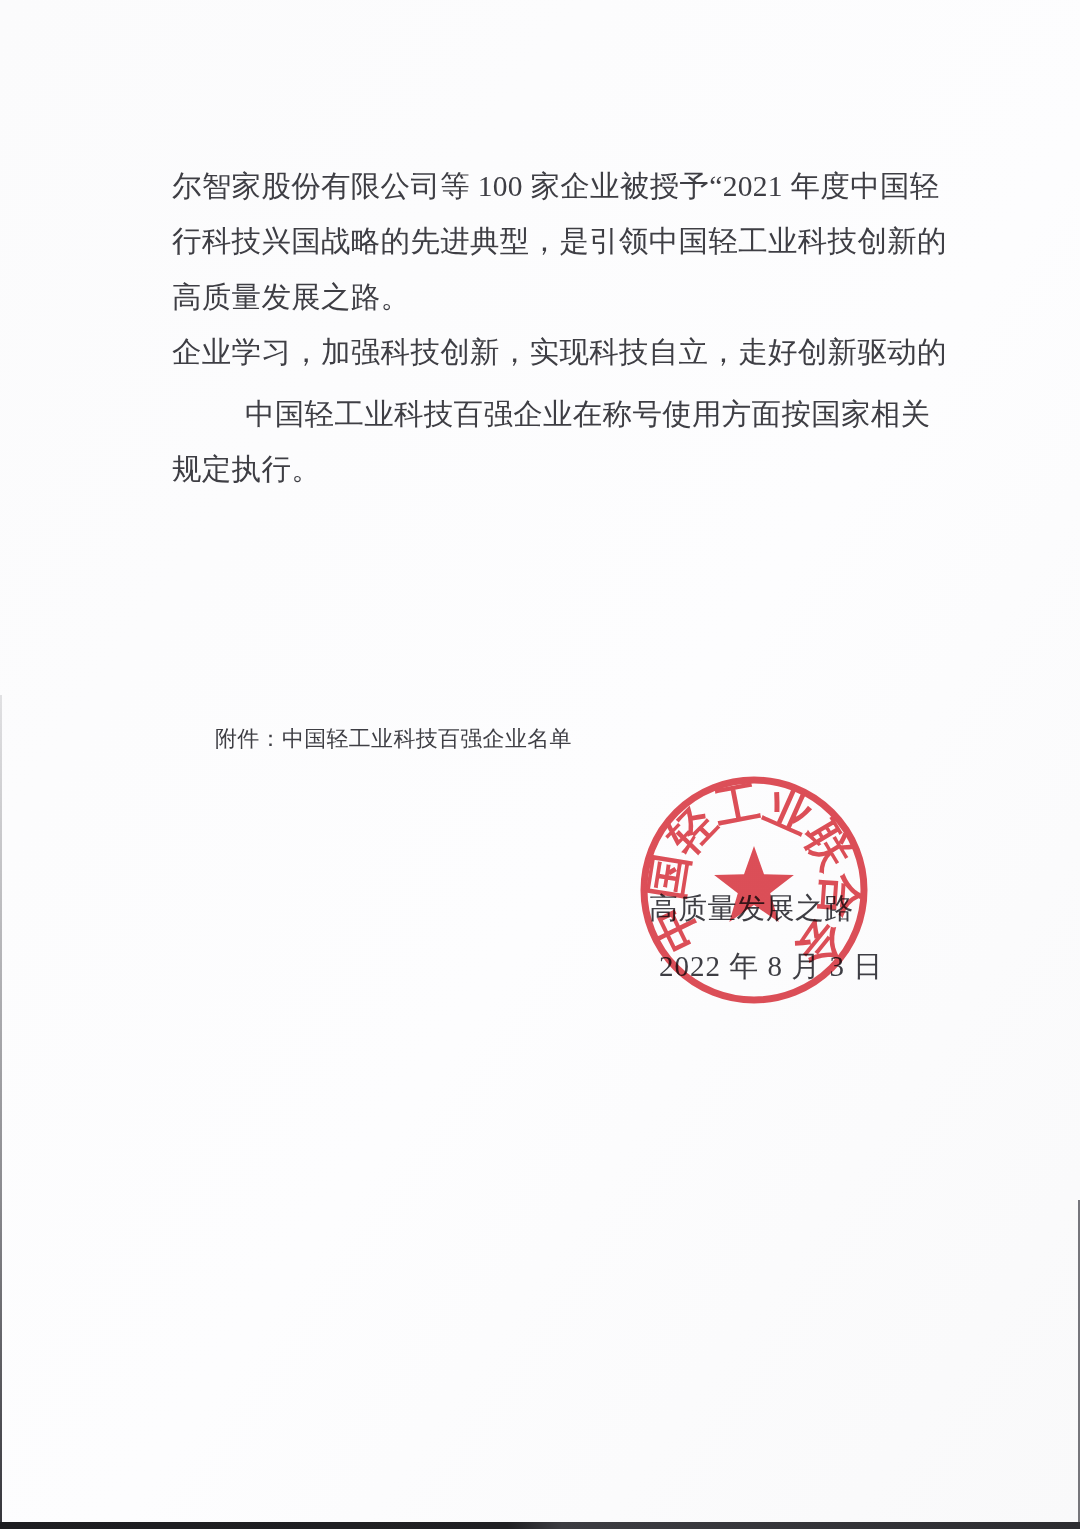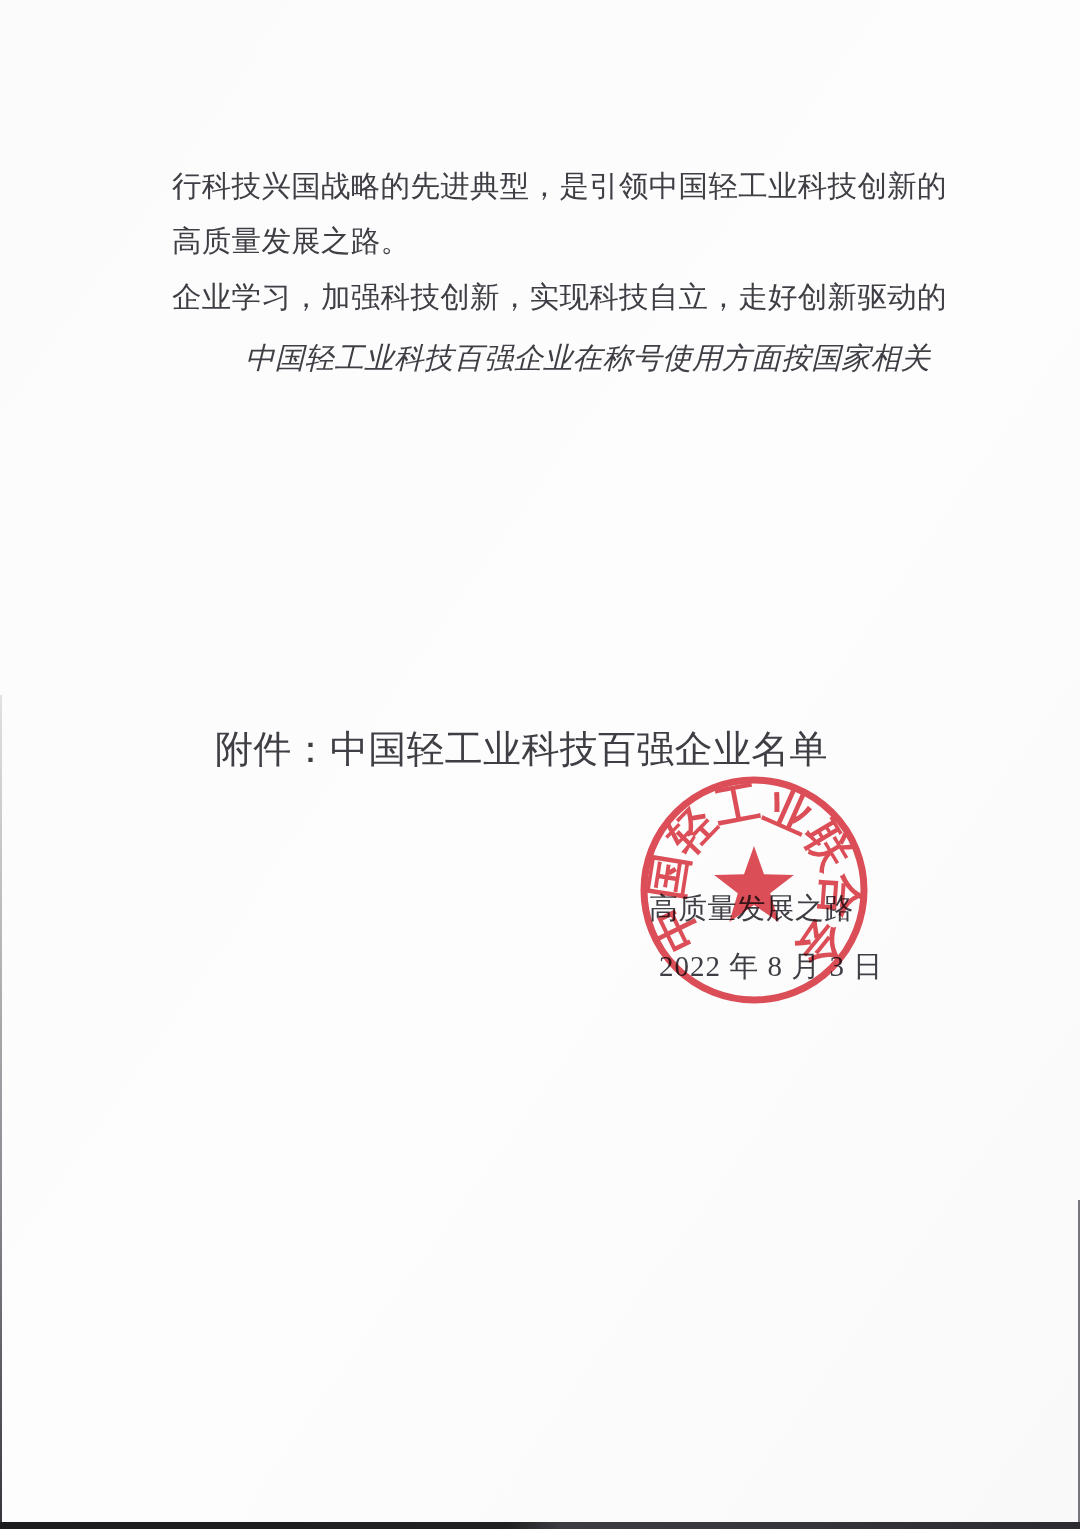--- a/index.html
+++ b/index.html
@@ -10,24 +10,24 @@
     overflow:hidden;
     font-family:"Liberation Serif","DejaVu Serif",serif;
   }
   .body-text{
     position:absolute;left:172px;top:159px;width:810px;
     font-size:29.5px;line-height:55.4px;color:#3e3e44;
     letter-spacing:0.3px;
   }
   .line{white-space:nowrap;}
   .indent{text-indent:73px;}
-  .para-gap{margin-top:6px;font-style:italic;}
+  .para-gap{margin-top:6px;}
   .attachment{
     position:absolute;left:215px;top:724px;
-    font-size:38px;color:#3e3e44;white-space:nowrap;letter-spacing:0.3px;text-align:center;
+    font-size:22px;color:#3e3e44;white-space:nowrap;letter-spacing:0.3px;text-align:center;
   }
   .sig-org{
     position:absolute;left:649px;top:889px;
     font-size:29px;color:#3e3e44;white-space:nowrap;letter-spacing:0.2px;
   }
   .sig-date{
     position:absolute;left:659px;top:947px;
     font-size:29px;color:#3e3e44;white-space:nowrap;letter-spacing:1px;
   }
   .seal{
@@ -50,24 +50,26 @@
     position:absolute;left:0;bottom:0;width:100%;height:7px;
     background:linear-gradient(90deg,#1d1d20 0%,#202023 47%,#3c3c41 52%,#2c2c30 100%);
   }
 </style>
 </head>
 <body>
 
 <div class="page">
 
   <div class="body-text" id="body-lines">
+      <div class="line ">尔智家股份有限公司等 100 家企业被授予“2021 年度中国轻</div>
       <div class="line ">行科技兴国战略的先进典型，是引领中国轻工业科技创新的</div>
       <div class="line ">高质量发展之路。</div>
       <div class="line ">企业学习，加强科技创新，实现科技自立，走好创新驱动的</div>
       <div class="line indent para-gap">中国轻工业科技百强企业在称号使用方面按国家相关</div>
+      <div class="line ">规定执行。</div>
     </div>
 
   <div class="attachment">附件：中国轻工业科技百强企业名单</div>
 
   <div class="sig-org">高质量发展之路</div>
 
   <div class="sig-date">2022 年 8 月 3 日</div>
 
   <svg class="seal" viewBox="0 0 260 260">
     <circle cx="130" cy="130" r="110" fill="none" stroke-width="7" stroke="#dc4049"></circle>

